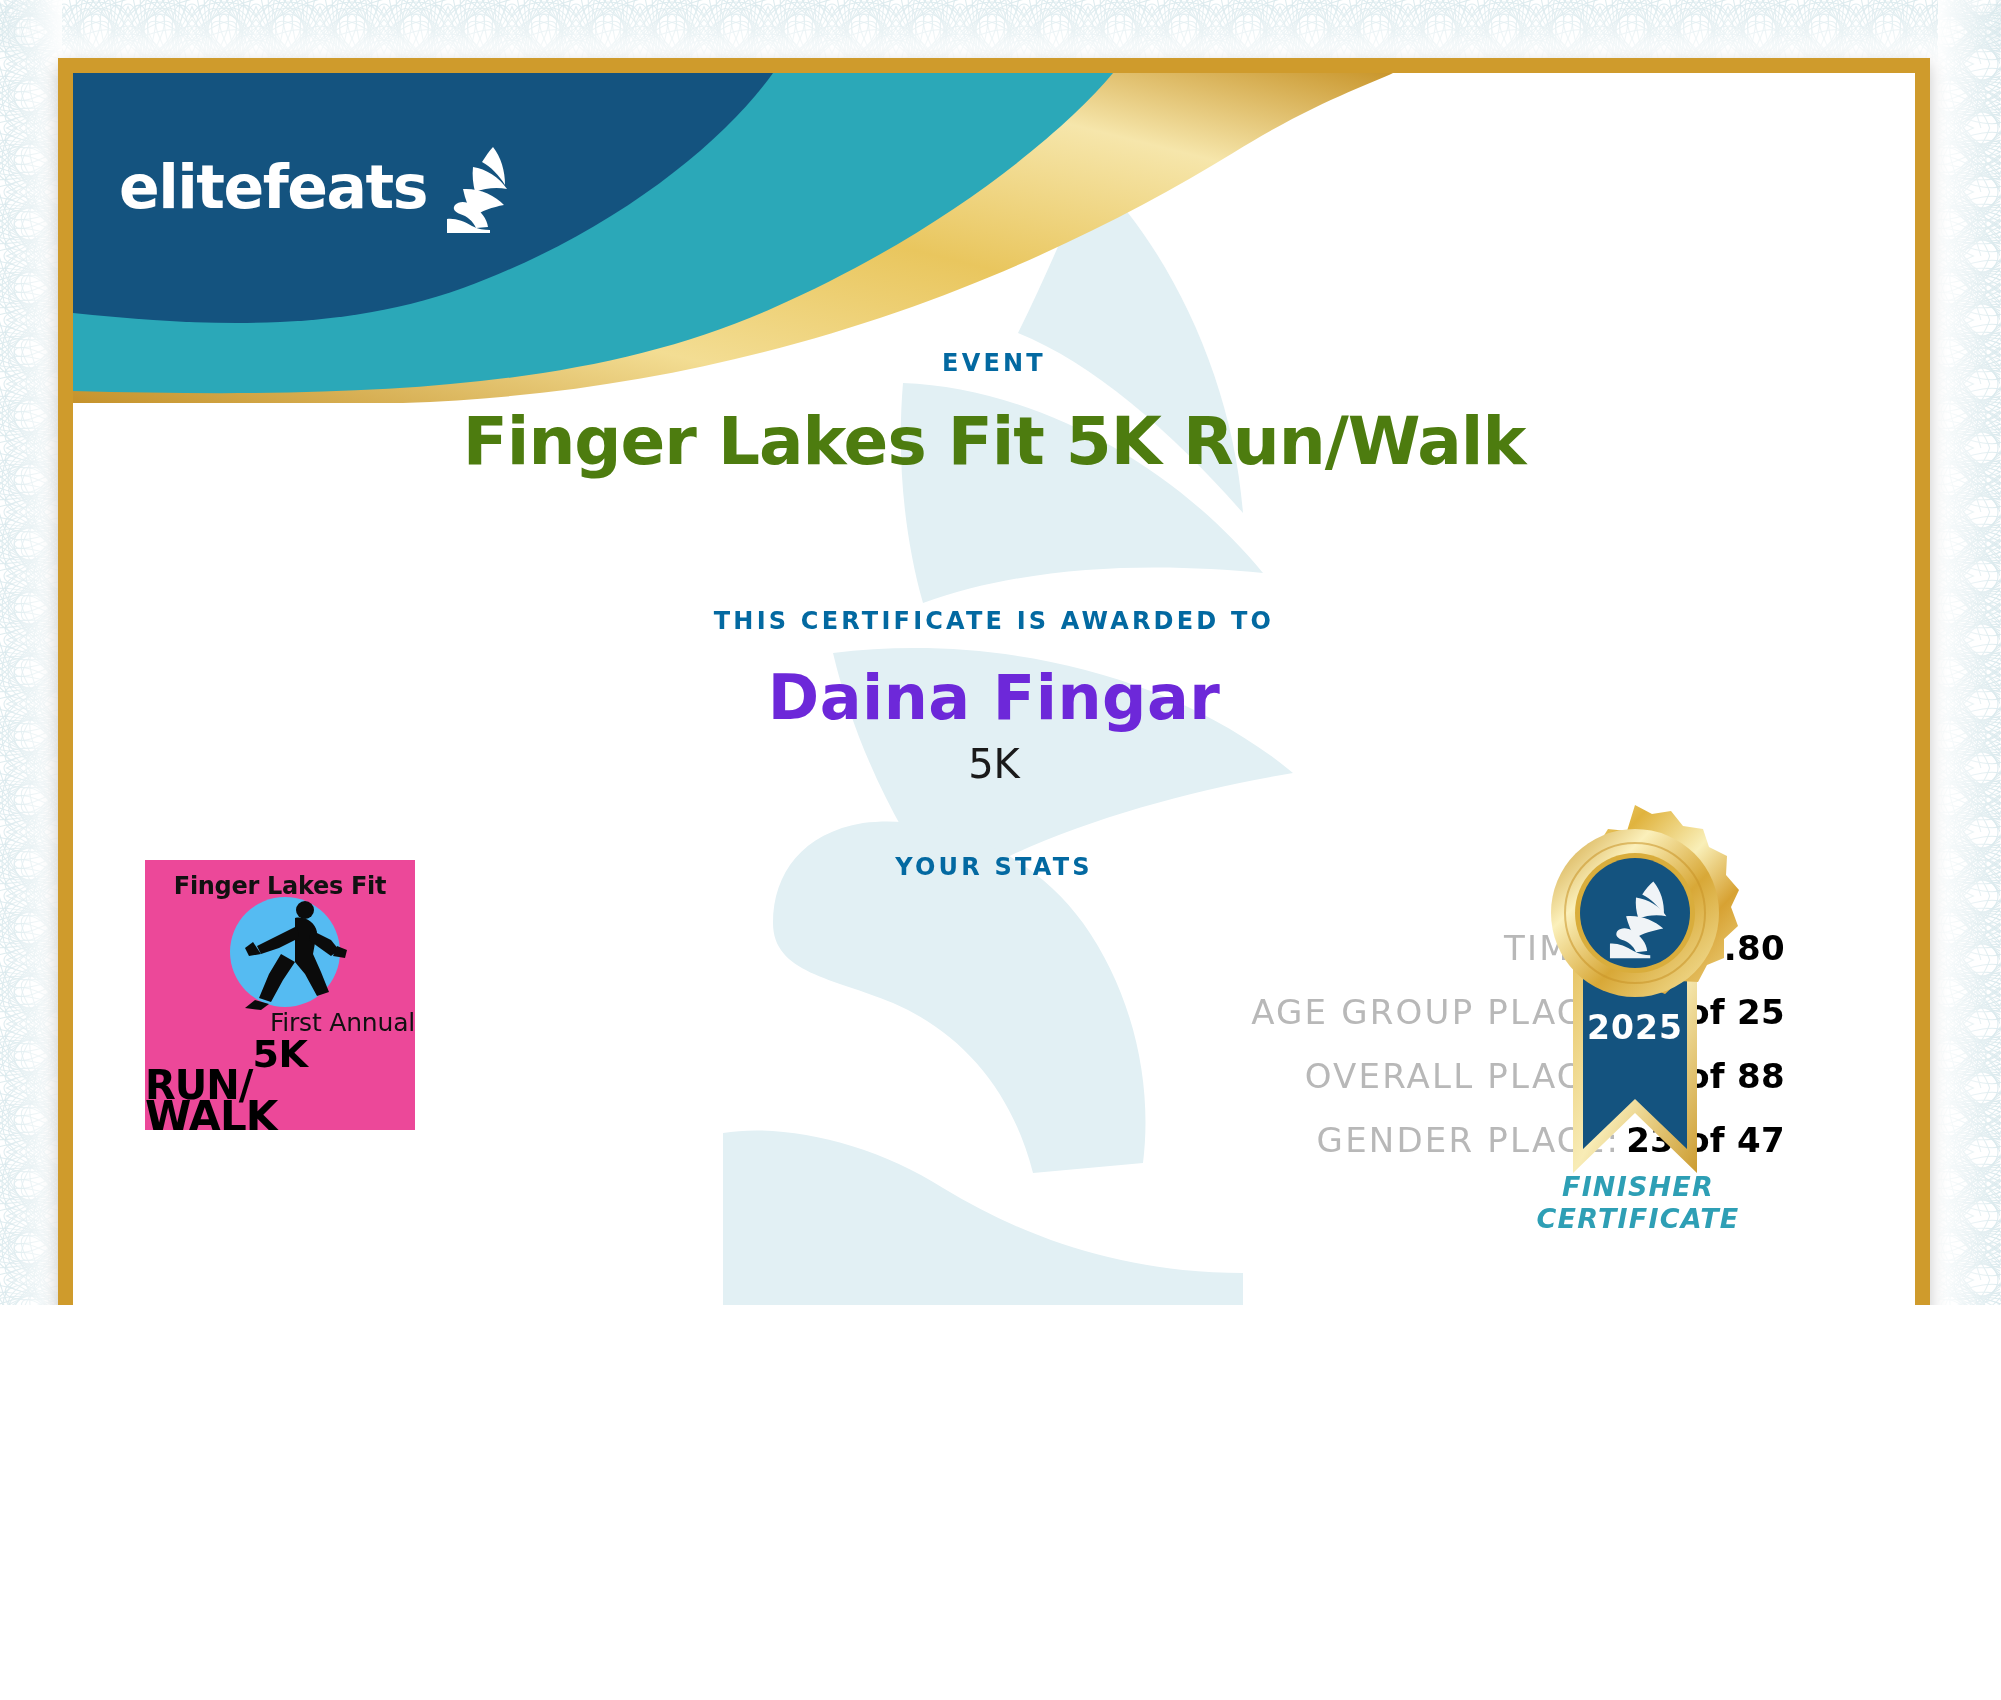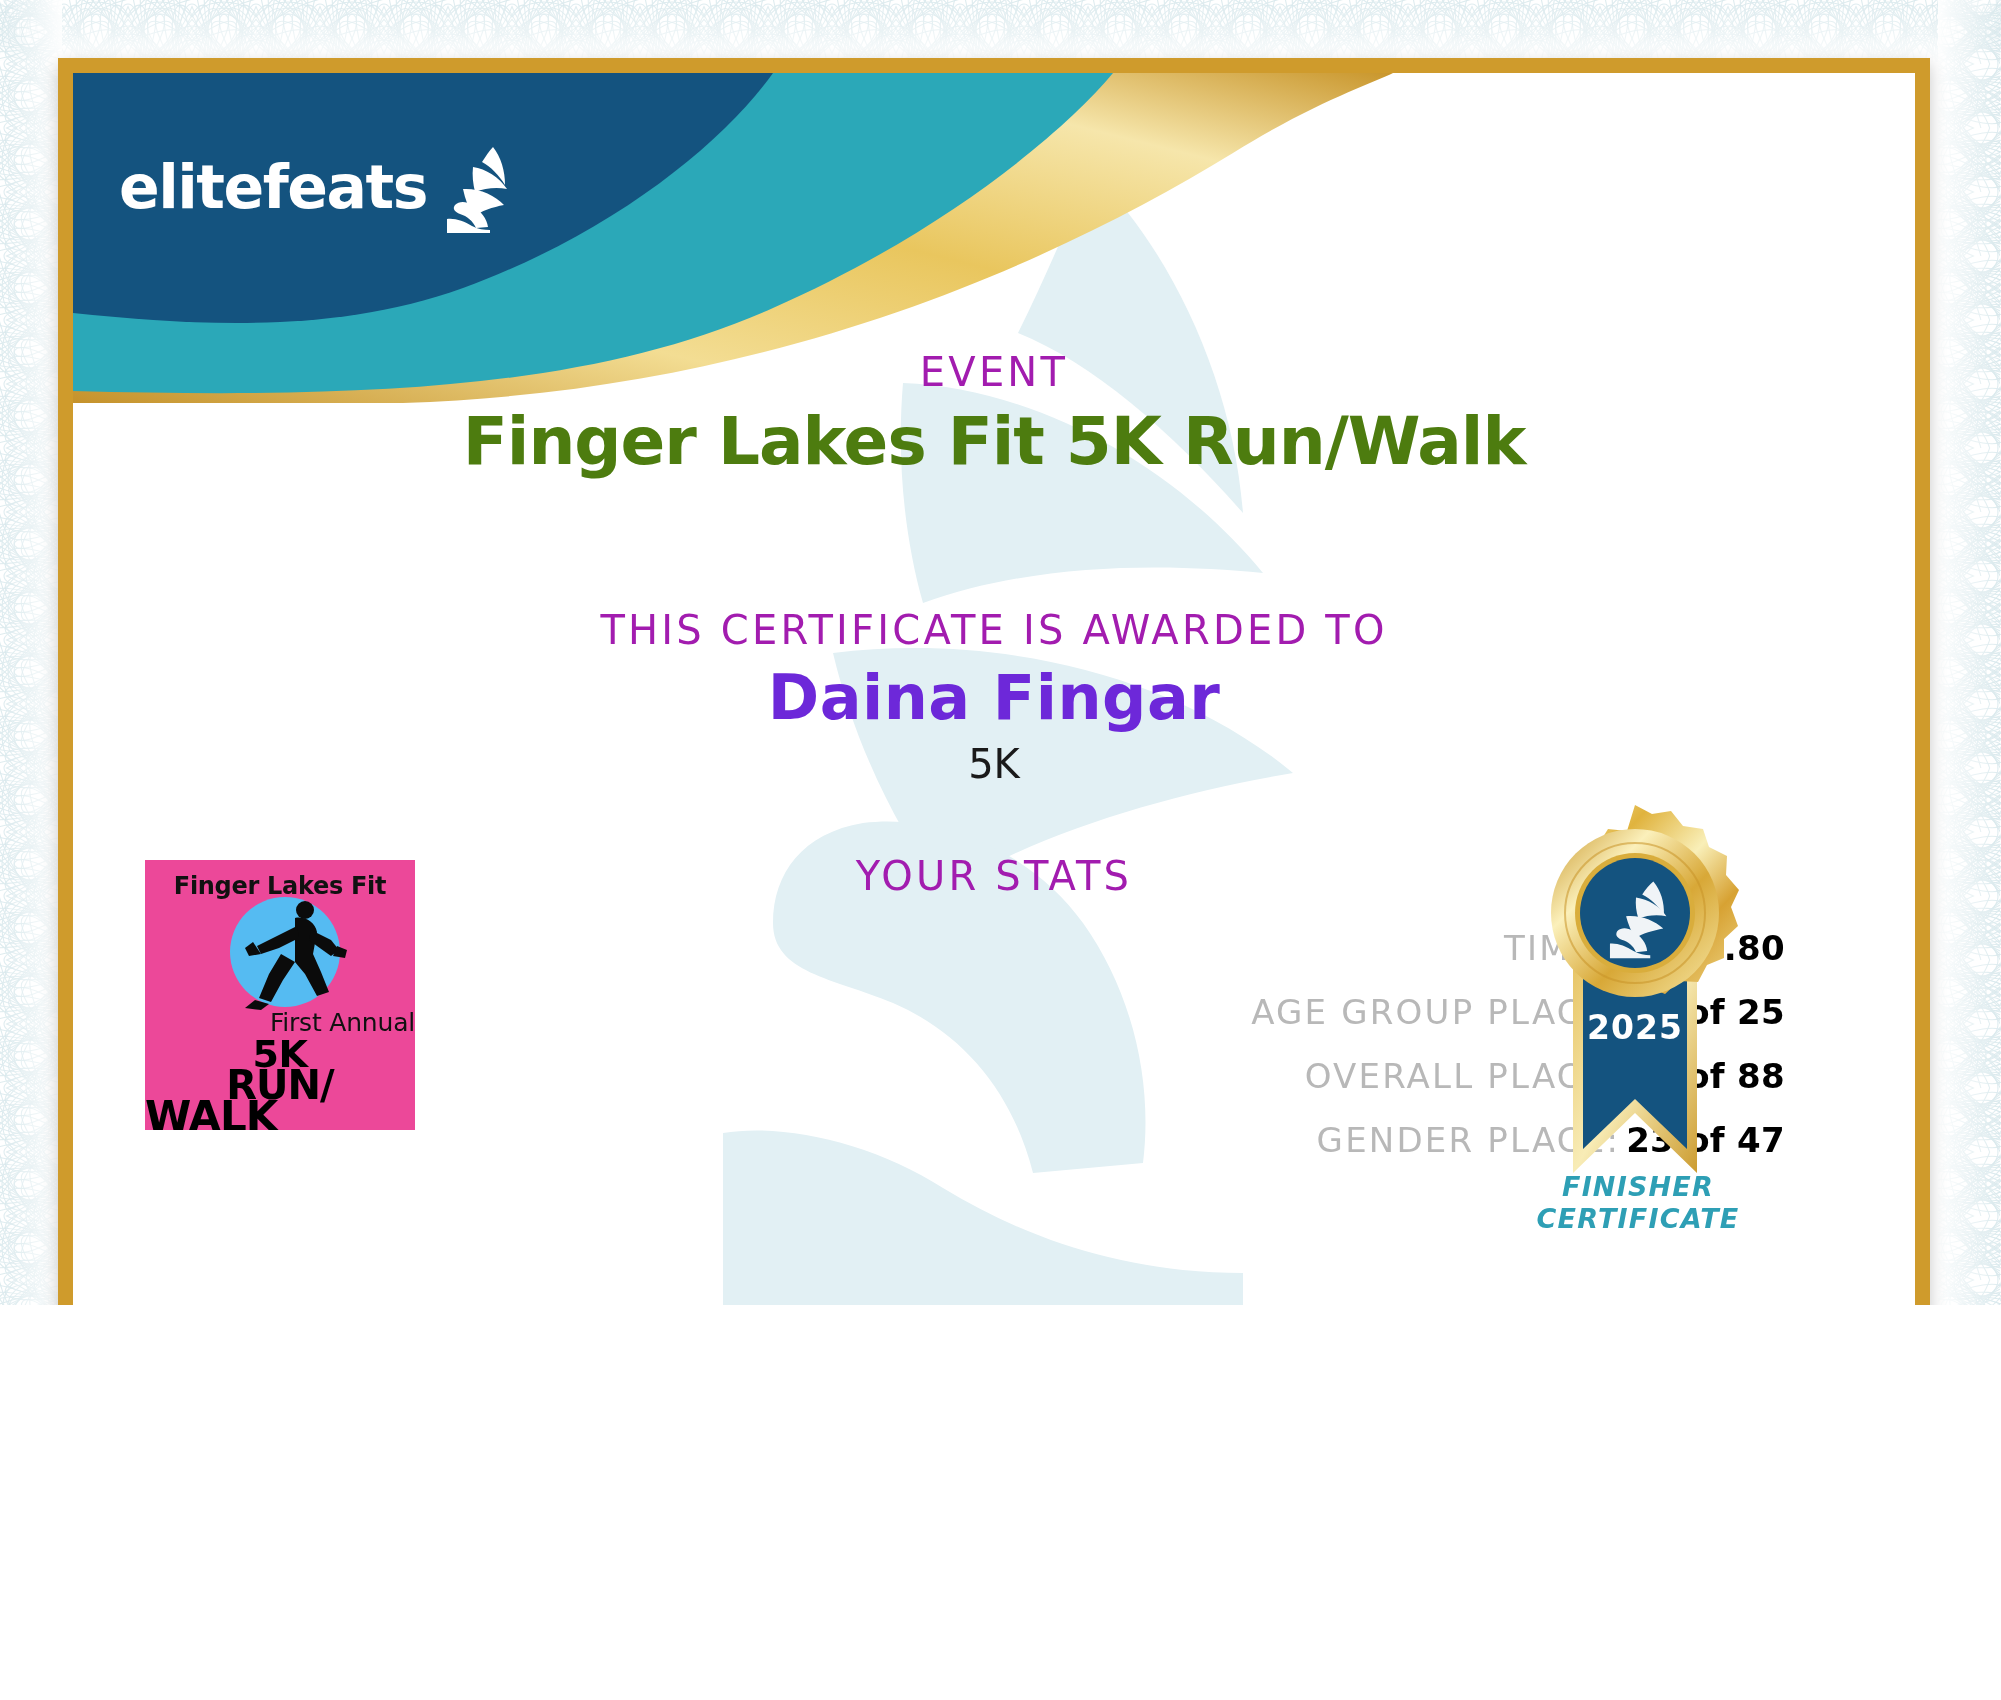--- a/index.html
+++ b/index.html
@@ -84,24 +84,24 @@
   }
 
   
   #content {
     position: absolute;
     inset: 0;
     z-index: 6;
   }
 
   .sub-label {
-    color: #a21caf;
-    font-size: 40px;
+    color: #0369a1;
+    font-size: 24px;
     letter-spacing: 3.2px;
-    font-weight: normal;
+    font-weight: bold;
     text-align: center;
     font-family: "DejaVu Sans", "Liberation Sans", sans-serif;
   }
 
   #event-label {
     position: absolute;
     left: 0;
     right: 0;
     top: 276px;
   }
@@ -224,21 +224,21 @@
     font-size: 38px;
     font-weight: bold;
     color: #000000;
     letter-spacing: -0.5px;
     font-family: "DejaVu Sans", "Liberation Sans", sans-serif;
   }
   #race-logo-run {
     position: absolute;
     left: 0; right: 0;
     top: 202px;
-    text-align: center;
+    text-align: left;
     font-size: 40px;
     font-weight: bold;
     color: #000000;
     letter-spacing: -1px;
     font-family: "DejaVu Sans", "Liberation Sans", sans-serif;
   }
   #race-logo-walk {
     position: absolute;
     left: 0; right: 0;
     top: 232px;

